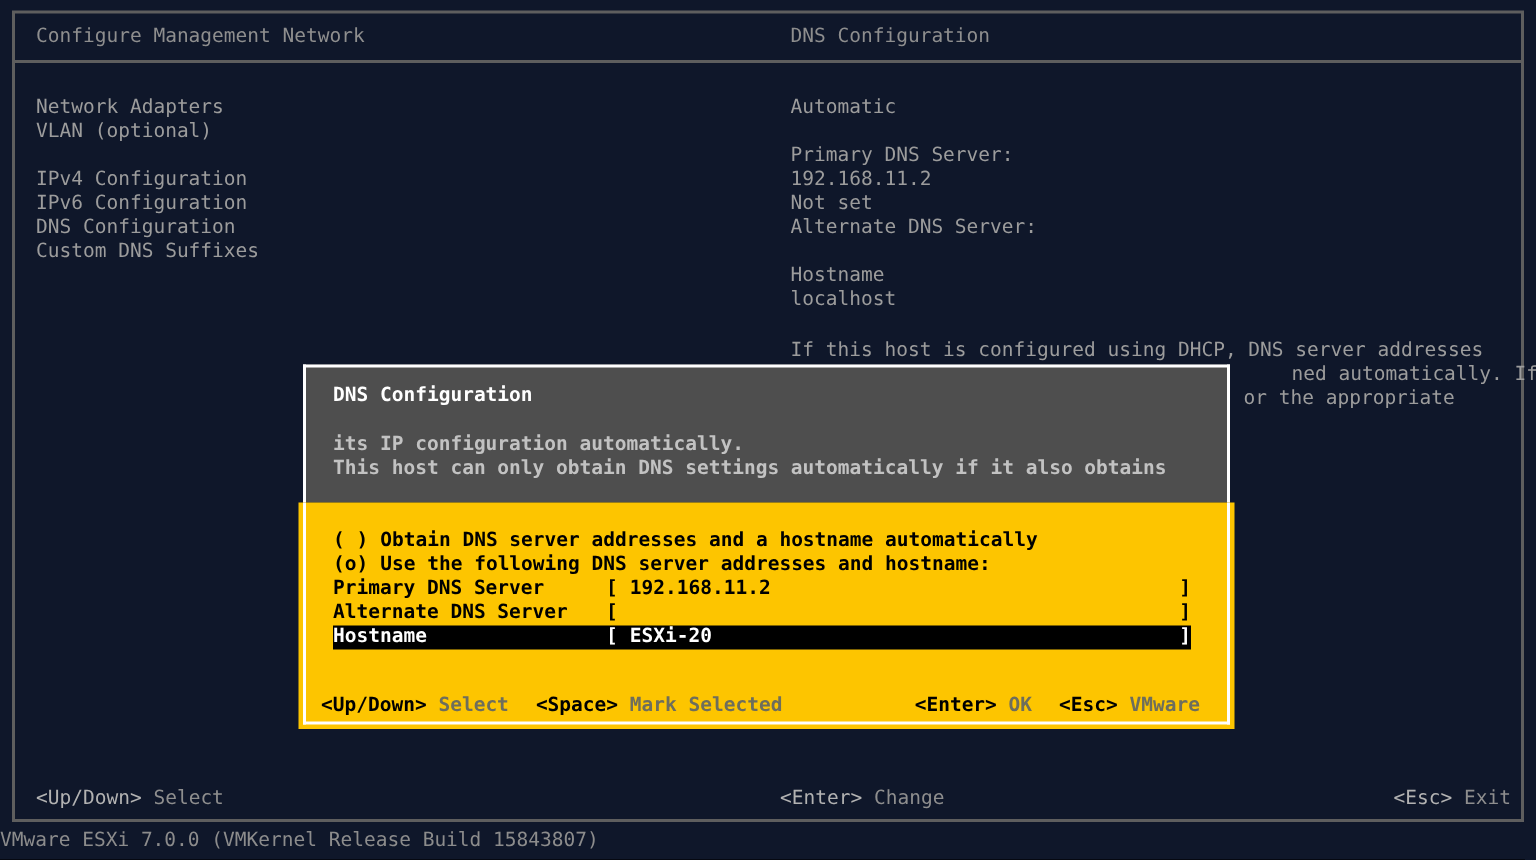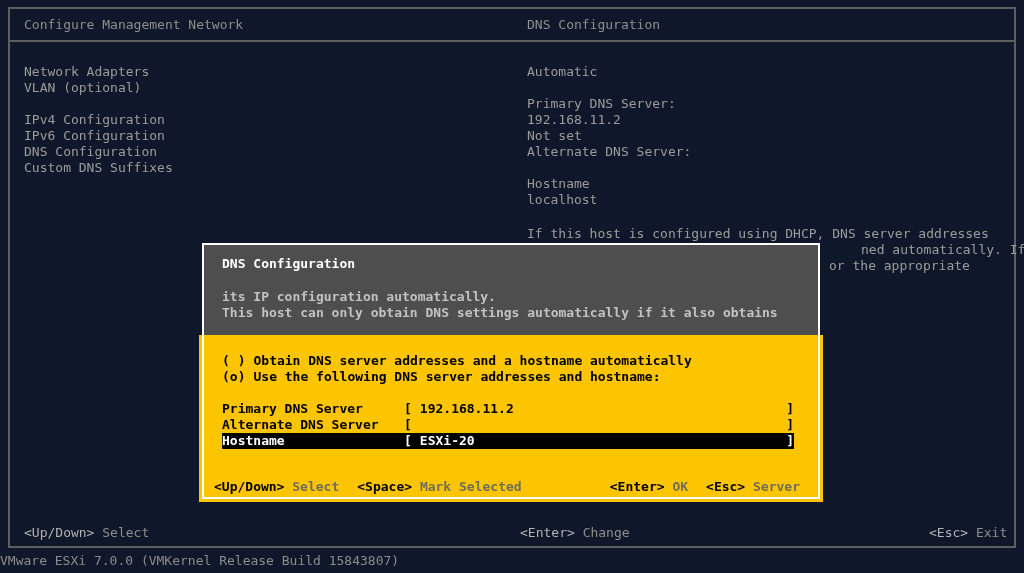--- a/index.html
+++ b/index.html
@@ -62,21 +62,21 @@
   .dlg-title { color:#ffffff; margin-bottom:17px; }
   .dlg-desc  { color:#c2c2c2; font-weight:bold; }
   .dlg-body  { background:#fdc500; padding:0 3px 3px 3px; }
   .dlg-body-inner {
     border:2px solid #fff; border-top:none;
     padding:18px 18px 2px 18px;
     color:#000;
   }
   .dlg-option { display:flex; }
   .dlg-radio  { white-space:pre; margin-right:8px; }
-  .dlg-fields { margin-top:16px; }
+  .dlg-fields { margin-top:0; }
   .dlg-row {
     display:flex; width:572px; height:16px;
   }
   .dlg-row.highlight { background:#000; color:#fff; }
   .dlg-row-label { width:182px; flex:none; white-space:pre; }
   .dlg-row-open  { flex:none; }
   .dlg-row-value { flex:1; margin-left:8px; white-space:pre; }
   .dlg-row-close { flex:none; }
   .dlg-footer {
     display:flex; justify-content:space-between;
@@ -171,21 +171,21 @@
           </div>
         </div>
 
         <div class="dlg-footer">
           <div class="dlg-footer-group">
             <span><span class="dlg-key">&lt;Up/Down&gt;</span><span class="dlg-action"> </span><span class="dlg-action">Select</span></span>
             <span><span class="dlg-key">&lt;Space&gt;</span><span class="dlg-action"> </span><span class="dlg-action">Mark Selected</span></span>
           </div>
           <div class="dlg-footer-group">
             <span><span class="dlg-key">&lt;Enter&gt;</span><span class="dlg-action"> </span><span class="dlg-action">OK</span></span>
-            <span><span class="dlg-key">&lt;Esc&gt;</span><span class="dlg-action"> </span><span class="dlg-action">Server</span></span>
+            <span><span class="dlg-key">&lt;Esc&gt;</span><span class="dlg-action"> </span><span class="dlg-action">VMware</span></span>
           </div>
         </div>
 
       </div>
     </div>
   </div>
 
   <div class="version-line">VMware ESXi 7.0.0 (VMKernel Release Build 15843807)</div>
 
 </div>

